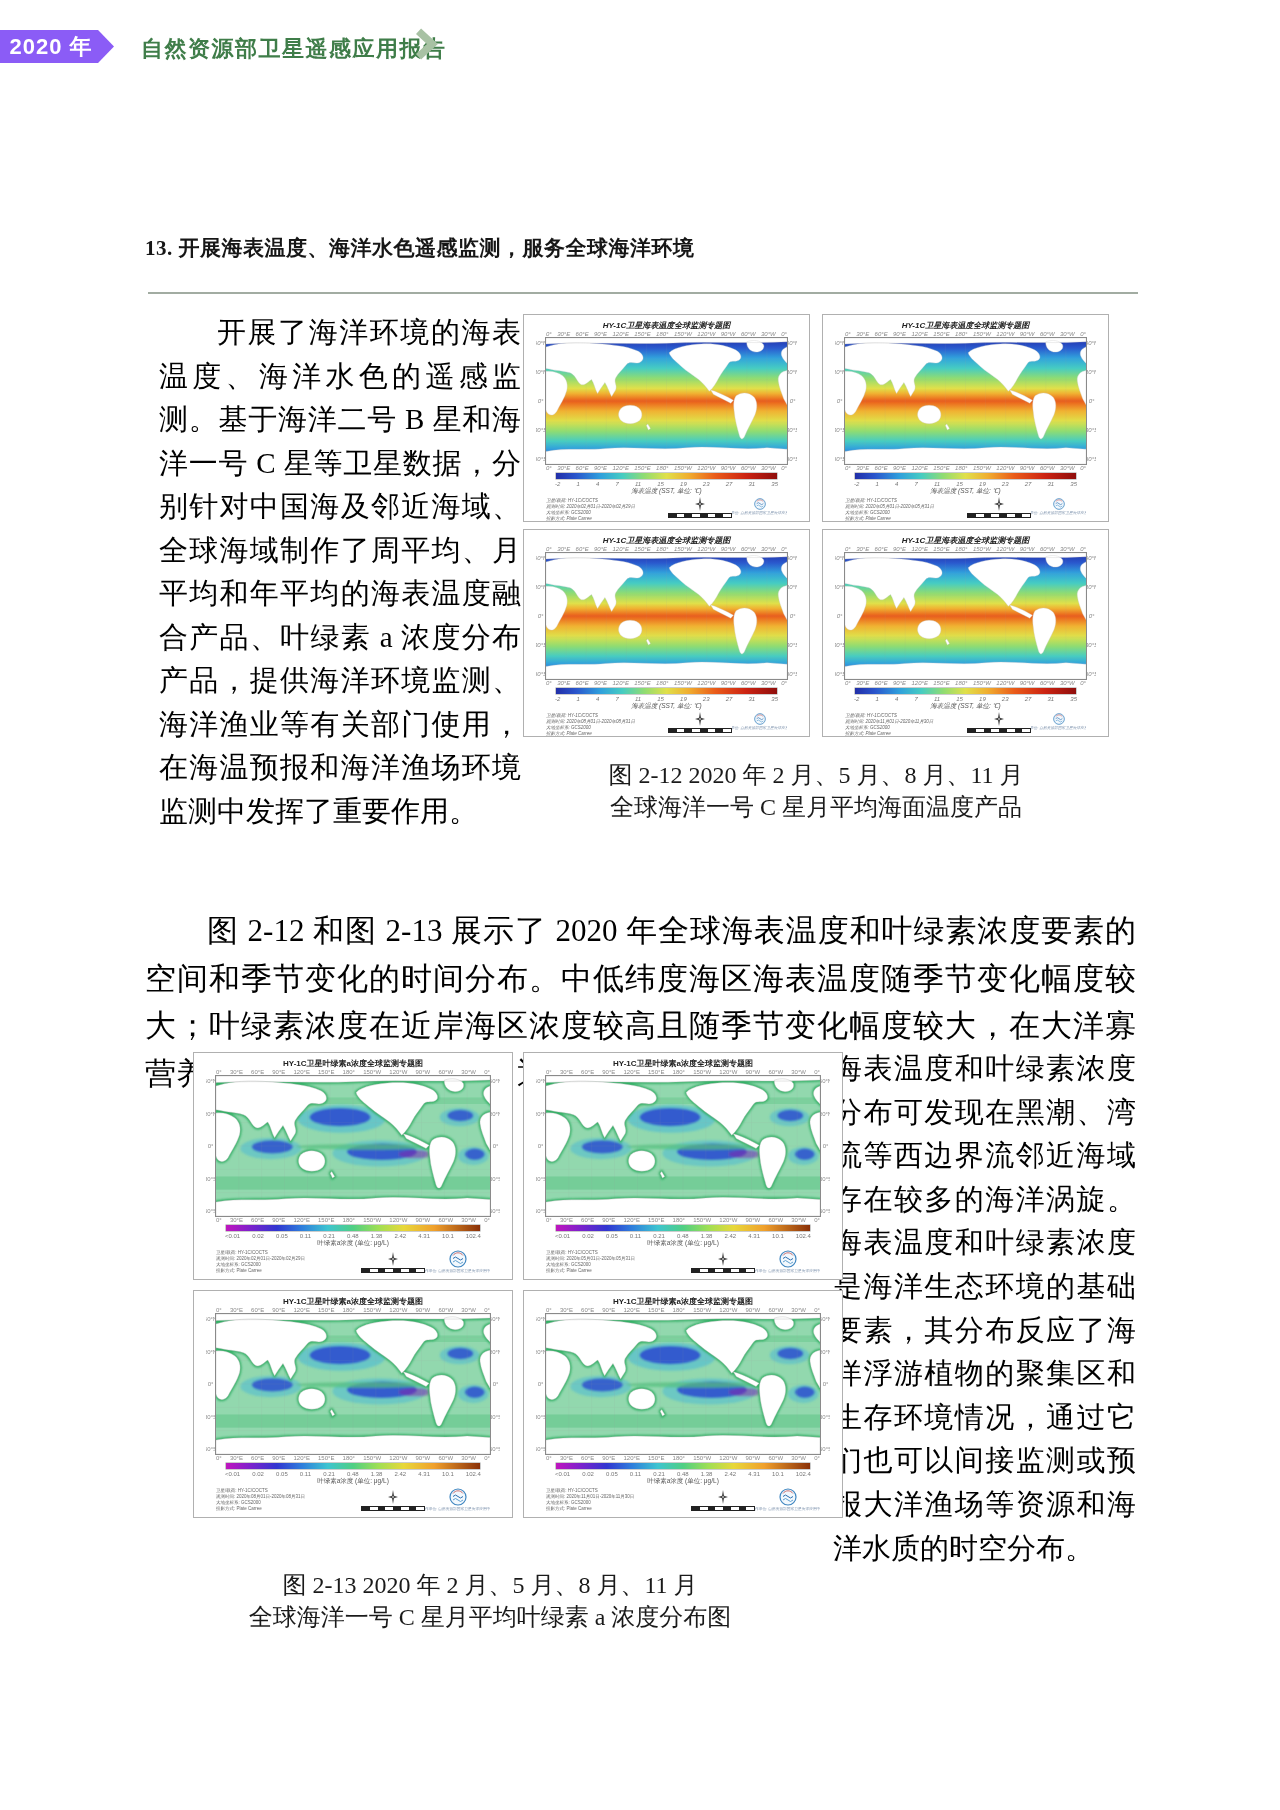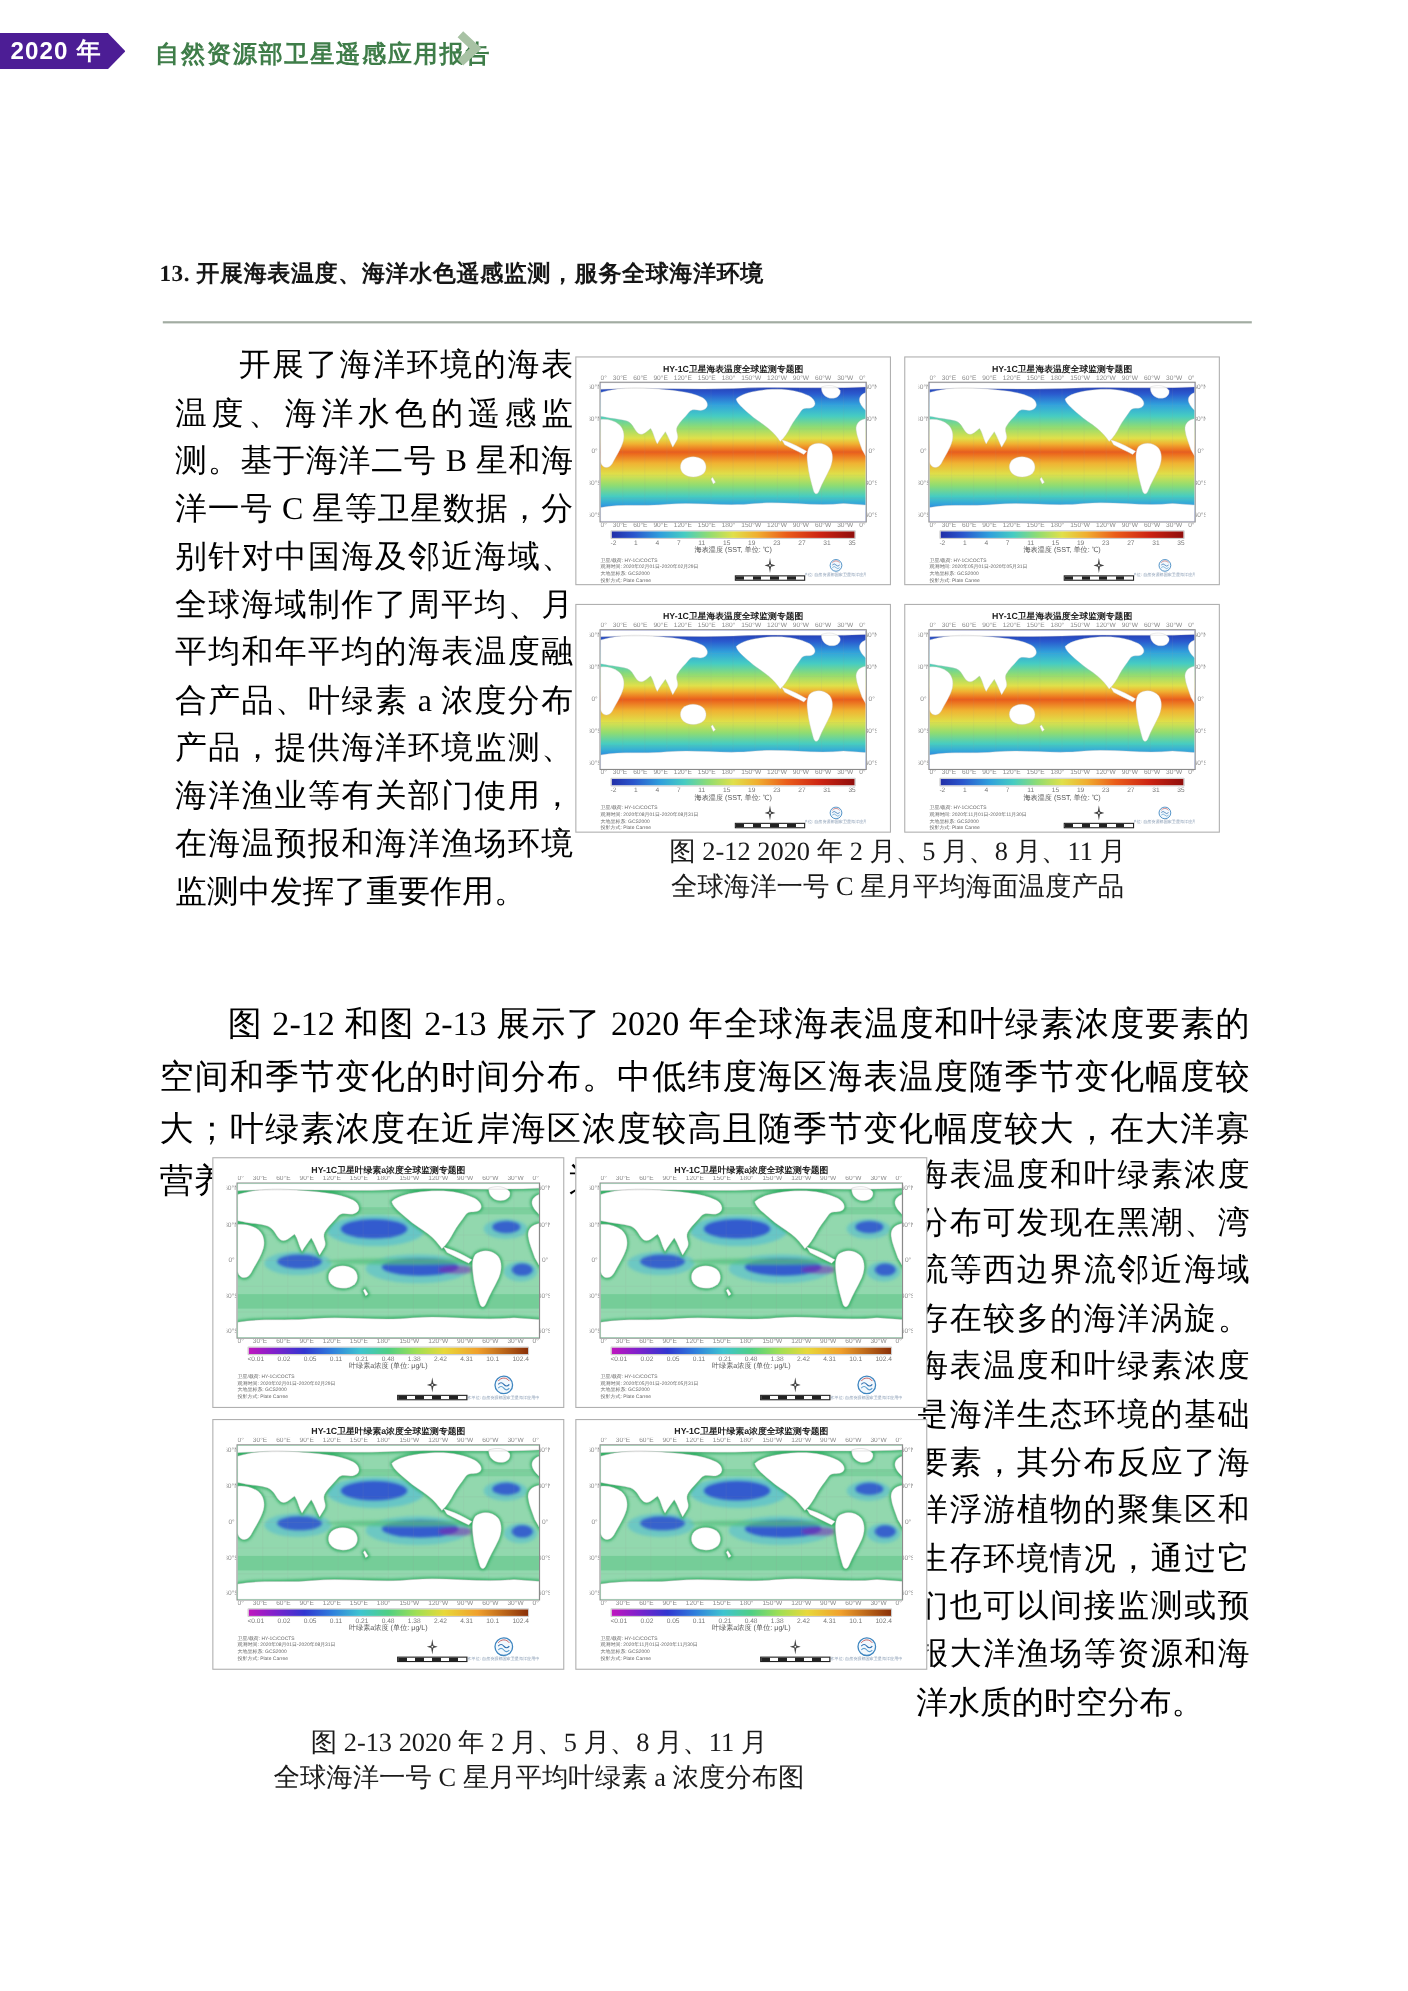--- a/index.html
+++ b/index.html
@@ -1,41 +1,41 @@
 <!DOCTYPE html>
 <html><head>
 <meta charset="utf-8">
 <style>
   html,body{margin:0;padding:0;background:#ffffff;}
   .page{position:relative;width:1280px;height:1810px;background:#fff;overflow:hidden;
         font-family:"Liberation Serif",serif;color:#000;}
 
   
-  .year-badge{position:absolute;left:0;top:30px;width:114px;height:33px;background:#4c1d95;
+  .year-badge{position:absolute;left:0;top:30px;width:114px;height:33px;background:#8b5cf6;
     clip-path:polygon(0 0,86% 0,100% 50%,86% 100%,0 100%);
     display:flex;align-items:center;justify-content:center;padding-right:12px;box-sizing:border-box;
     color:#fff;font-family:"Liberation Sans",sans-serif;font-weight:bold;font-size:22px;letter-spacing:1px;}
   .report-title{position:absolute;left:141px;top:34px;font-family:"Liberation Sans",sans-serif;
     font-weight:bold;font-size:22px;color:#3f7d49;letter-spacing:1.5px;}
   .header-chevron{position:absolute;left:414px;top:28px;width:24px;height:32px;}
 
   
   .section-heading{position:absolute;left:145px;top:234px;width:1000px;font-size:21px;font-weight:bold;
     color:#161616;letter-spacing:.5px;font-family:"Liberation Serif",serif;}
   .heading-rule{position:absolute;left:148px;top:292px;width:990px;height:2px;background:#a2aca2;}
 
   
   .para{text-align:justify;color:#000;}
   .para-left{position:absolute;left:159px;top:311px;width:362px;font-size:29px;line-height:43.5px;text-indent:2em;}
   .para-middle{position:absolute;left:145px;top:907px;width:991px;font-size:31px;line-height:47.5px;text-indent:2em;}
   .para-right{position:absolute;left:833px;top:1047px;width:303px;font-size:29px;line-height:43.6px;}
 
   
-  .fig212-grid{position:absolute;left:523px;top:324px;display:grid;
-    grid-template-columns:287px 287px;grid-auto-rows:208px;gap:17px 12px;}
+  .fig212-grid{position:absolute;left:523px;top:314px;display:grid;
+    grid-template-columns:287px 287px;grid-auto-rows:208px;gap:7px 12px;font-style:italic;}
   .fig213-grid{position:absolute;left:165px;top:1052px;display:grid;
     grid-template-columns:320px 320px;grid-auto-rows:228px;gap:10px 10px;padding-left:28px;}
 
   .fig-caption{position:absolute;text-align:center;font-size:24px;line-height:31.5px;color:#1a1a1a;}
   .cap212{left:523px;top:760px;width:586px;}
   .cap213{left:165px;top:1570px;width:650px;}
 
   
   .map-panel{position:relative;background:#fff;border:1px solid #b0b0b0;box-sizing:border-box;
     padding:6px 12px 2px;display:flex;flex-direction:column;overflow:hidden;

